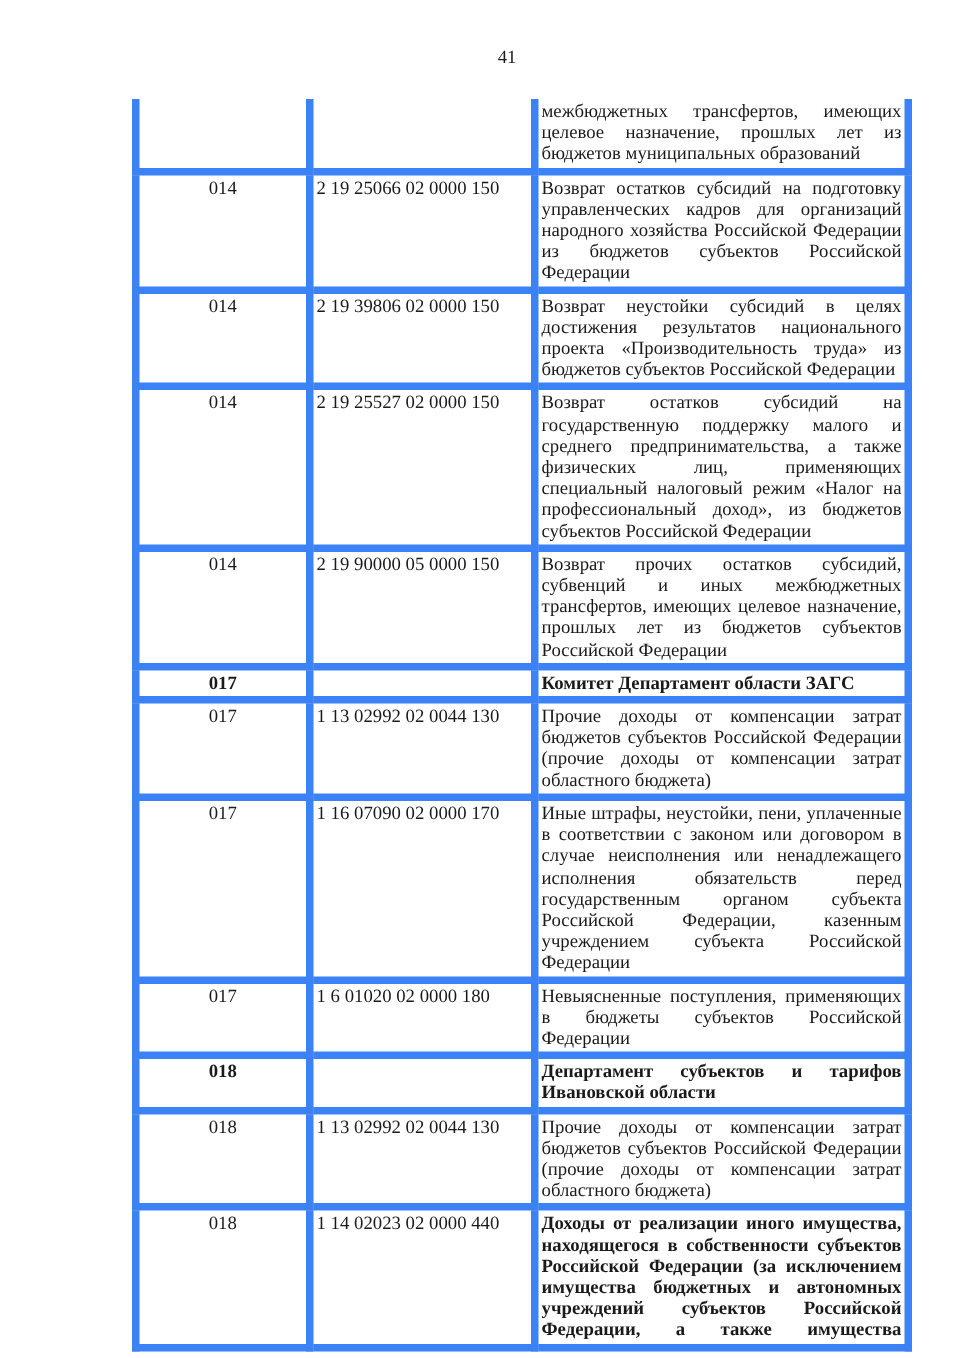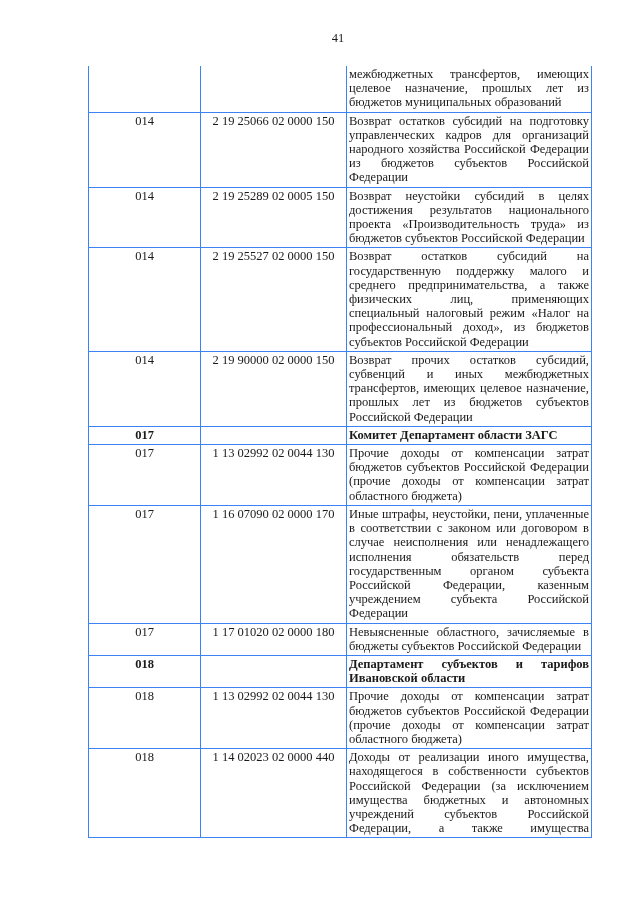--- a/index.html
+++ b/index.html
@@ -35,50 +35,51 @@
     position: absolute;
     left: 88px;
     top: 66px;
     width: 500px;
     border-collapse: collapse;
     table-layout: fixed;
     font-size: 12.5px;
     line-height: 14.2px;
   }
   table.revenue-table td {
-    border: 1px solid #3b82f6;
+    border: 5px solid #3b82f6;
     vertical-align: top;
     padding: 1px 2px 2px 2px;
     overflow: hidden;
   }
   
   table.revenue-table tr:first-child td {
     border-top: none;
   }
   td.col-code {
     width: 107px;
     text-align: center;
   }
   td.col-kbk {
     width: 141px;
-    text-align: center;
+    text-align: left;
     padding-left: 5px;
   }
   td.col-description {
     width: 240px;
     text-align: justify;
     padding-left: 6px;
     padding-right: 3px;
   }
   tr.bold-row td {
     font-weight: bold;
   }
   
   tr.cut-row td.col-description {
     text-align-last: justify;
+    font-weight: bold;
   }
 </style>
 </head>
 <body>
 
 <div class="page">
   <div class="page-number">41</div>
 
   <table class="revenue-table">
     <tbody>
@@ -87,52 +88,52 @@
           <td class="col-kbk"></td>
           <td class="col-description">межбюджетных трансфертов, имеющих целевое назначение, прошлых лет из бюджетов муниципальных образований</td>
         </tr>
         <tr>
           <td class="col-code">014</td>
           <td class="col-kbk">2 19 25066 02 0000 150</td>
           <td class="col-description">Возврат остатков субсидий на подготовку управленческих кадров для организаций народного хозяйства Российской Федерации из бюджетов субъектов Российской Федерации</td>
         </tr>
         <tr>
           <td class="col-code">014</td>
-          <td class="col-kbk">2 19 25289 02 0005 150</td>
+          <td class="col-kbk">2 19 39806 02 0000 150</td>
           <td class="col-description">Возврат неустойки субсидий в целях достижения результатов национального проекта «Производительность труда» из бюджетов субъектов Российской Федерации</td>
         </tr>
         <tr>
           <td class="col-code">014</td>
           <td class="col-kbk">2 19 25527 02 0000 150</td>
           <td class="col-description">Возврат остатков субсидий на государственную поддержку малого и среднего предпринимательства, а также физических лиц, применяющих специальный налоговый режим «Налог на профессиональный доход», из бюджетов субъектов Российской Федерации</td>
         </tr>
         <tr>
           <td class="col-code">014</td>
-          <td class="col-kbk">2 19 90000 02 0000 150</td>
+          <td class="col-kbk">2 19 90000 05 0000 150</td>
           <td class="col-description">Возврат прочих остатков субсидий, субвенций и иных межбюджетных трансфертов, имеющих целевое назначение, прошлых лет из бюджетов субъектов Российской Федерации</td>
         </tr>
         <tr class="bold-row">
           <td class="col-code">017</td>
           <td class="col-kbk"></td>
           <td class="col-description">Комитет Департамент области ЗАГС</td>
         </tr>
         <tr>
           <td class="col-code">017</td>
           <td class="col-kbk">1 13 02992 02 0044 130</td>
           <td class="col-description">Прочие доходы от компенсации затрат бюджетов субъектов Российской Федерации (прочие доходы от компенсации затрат областного бюджета)</td>
         </tr>
         <tr>
           <td class="col-code">017</td>
           <td class="col-kbk">1 16 07090 02 0000 170</td>
           <td class="col-description">Иные штрафы, неустойки, пени, уплаченные в соответствии с законом или договором в случае неисполнения или ненадлежащего исполнения обязательств перед государственным органом субъекта Российской Федерации, казенным учреждением субъекта Российской Федерации</td>
         </tr>
         <tr>
           <td class="col-code">017</td>
-          <td class="col-kbk">1 17 01020 02 0000 180</td>
-          <td class="col-description">Невыясненные областного, зачисляемые в бюджеты субъектов Российской Федерации</td>
+          <td class="col-kbk">1 6 01020 02 0000 180</td>
+          <td class="col-description">Невыясненные поступления, применяющих в бюджеты субъектов Российской Федерации</td>
         </tr>
         <tr class="bold-row">
           <td class="col-code">018</td>
           <td class="col-kbk"></td>
           <td class="col-description">Департамент субъектов и тарифов Ивановской области</td>
         </tr>
         <tr>
           <td class="col-code">018</td>
           <td class="col-kbk">1 13 02992 02 0044 130</td>
           <td class="col-description">Прочие доходы от компенсации затрат бюджетов субъектов Российской Федерации (прочие доходы от компенсации затрат областного бюджета)</td>

